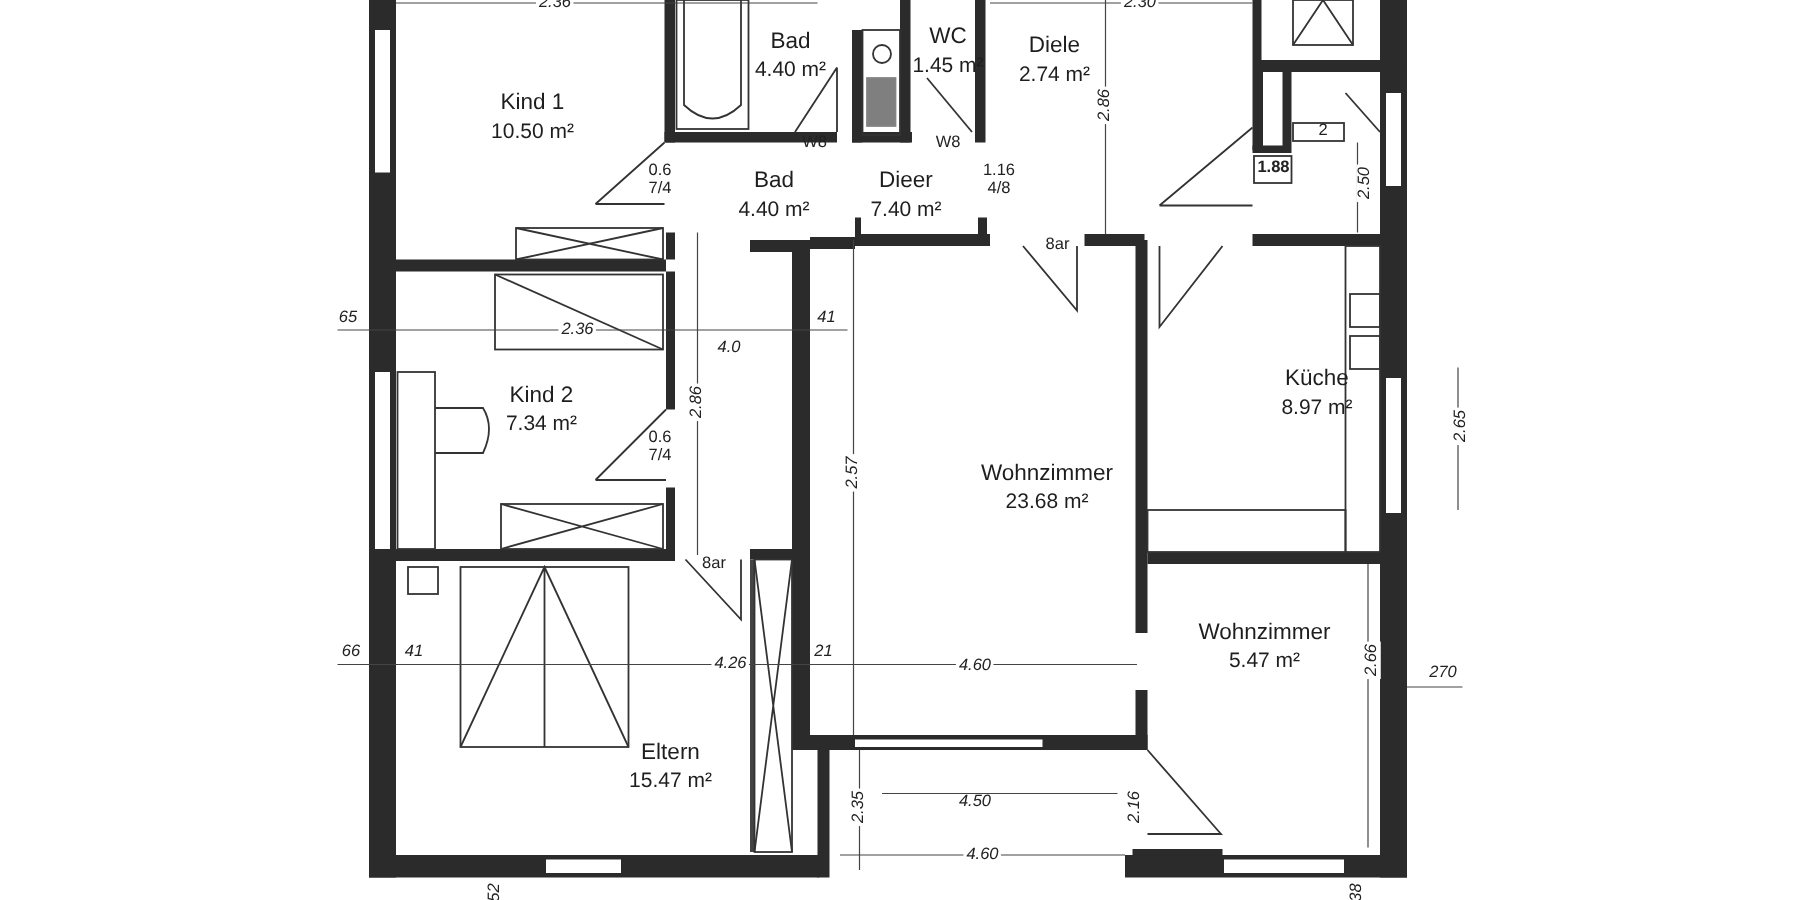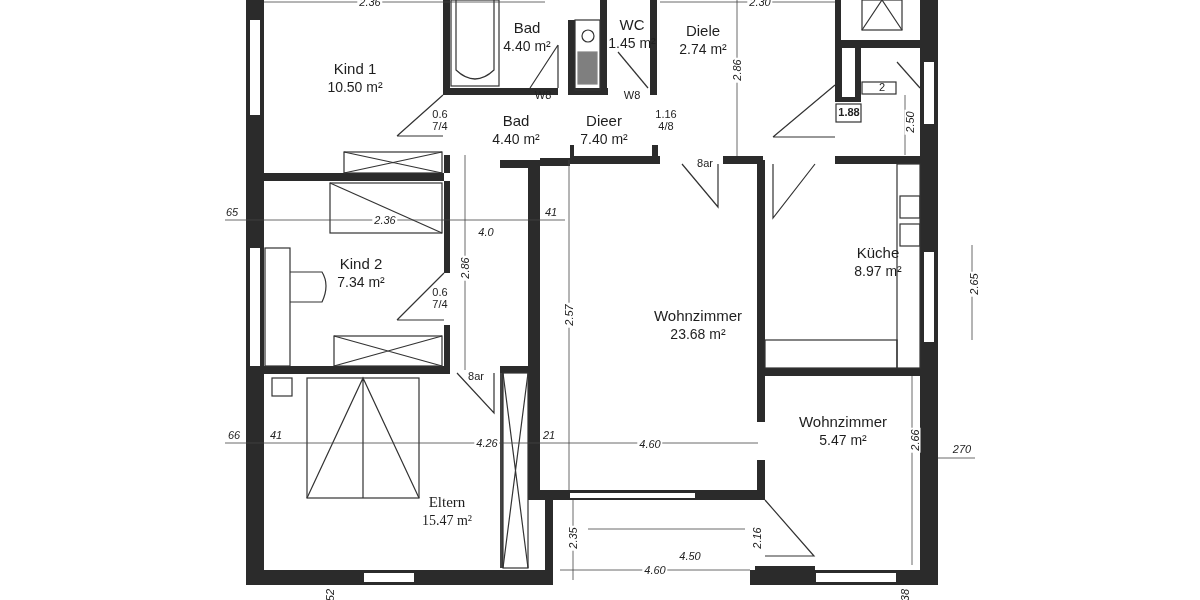--- a/index.html
+++ b/index.html
@@ -178,21 +178,21 @@
       <span class="room-area">23.68 m²</span>
     </div>
     <div class="lbl" style="left: 878px; top: 262px;">
       <span class="room-name">Küche</span>
       <span class="room-area">8.97 m²</span>
     </div>
     <div class="lbl" style="left: 843px; top: 431px;">
       <span class="room-name">Wohnzimmer</span>
       <span class="room-area">5.47 m²</span>
     </div>
-    <div class="lbl" style="left: 447px; top: 511px; font-family: Liberation Serif, serif;">
+    <div class="lbl" style="left: 447px; top: 511px;">
       <span class="room-name">Eltern</span>
       <span class="room-area">15.47 m²</span>
     </div>
   </div>
 <div id="dims">
     <span class="dim" style="left: 370px; top: 2px;">2.36</span>
     <span class="dim" style="left: 760px; top: 2px;">2.30</span>
     <span class="dim" style="left: 385px; top: 220px;">2.36</span>
     <span class="dim" style="left: 486px; top: 232px;">4.0</span>
     <span class="dim" style="left: 232px; top: 212px;">65</span>
@@ -201,21 +201,21 @@
     <span class="dim v" style="left: 569px; top: 315px;">2.57</span>
     <span class="dim v" style="left: 737px; top: 70px;">2.86</span>
     <span class="dim" style="left: 455px; top: 443px; margin-left: 32px;">4.26</span>
     <span class="dim" style="left: 234px; top: 435px; text-align: right;">66</span>
     <span class="dim" style="left: 276px; top: 435px;">41</span>
     <span class="dim" style="left: 549px; top: 435px;">21</span>
     <span class="dim" style="left: 650px; top: 444px;">4.60</span>
     <span class="dim v" style="left: 974px; top: 284px;">2.65</span>
     <span class="dim v" style="left: 915px; top: 440px;">2.66</span>
     <span class="dim" style="left: 962px; top: 449px;">270</span>
-    <span class="dim" style="left: 650px; top: 556px; margin-left: 40px;">4.50</span>
+    <span class="dim" style="left: 650px; top: 535px;">4.50</span>
     <span class="dim" style="left: 655px; top: 570px;">4.60</span>
     <span class="dim v" style="left: 573px; top: 538px;">2.35</span>
     <span class="dim v" style="left: 757px; top: 538px;">2.16</span>
     <span class="dim v" style="left: 910px; top: 122px;">2.50</span>
     <span class="dim v" style="left: 330px; top: 595px;">52</span>
     <span class="dim v" style="left: 905px; top: 595px;">38</span>
   </div>
 <div id="tags">
     <div class="tag" style="left: 543px; top: 95px; white-space: pre;">W8</div>
     <div class="tag" style="left: 632px; top: 95px; white-space: pre;">W8</div>

